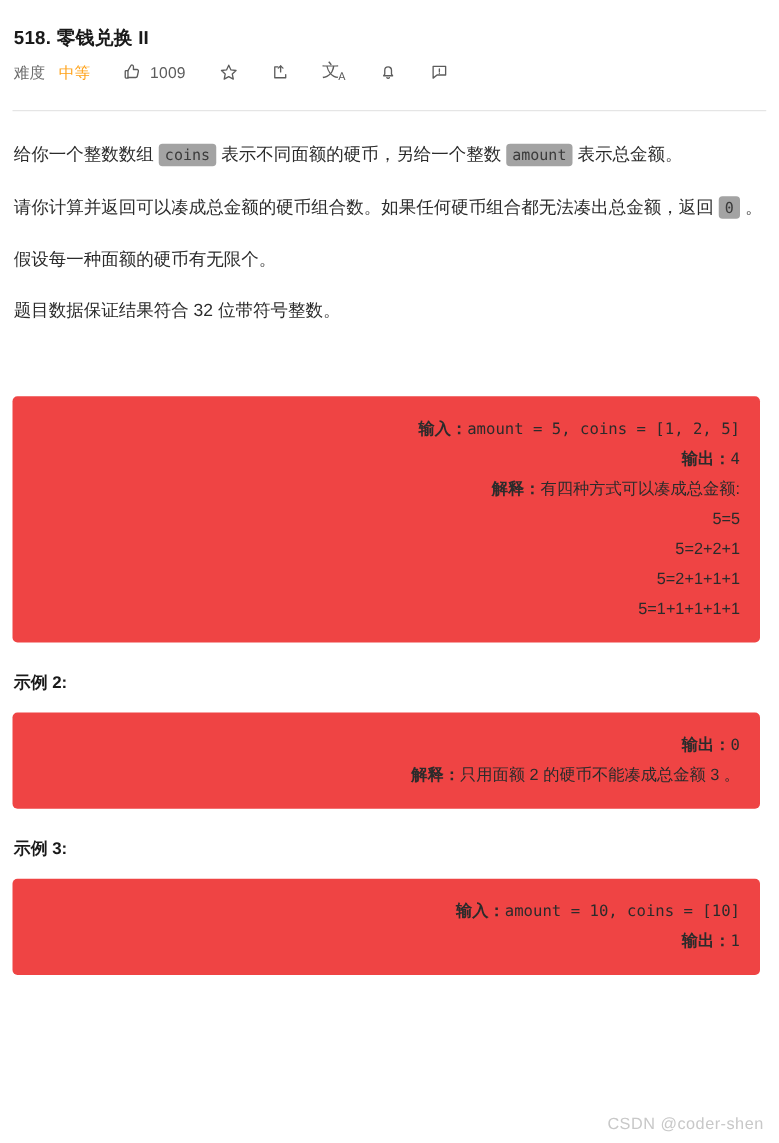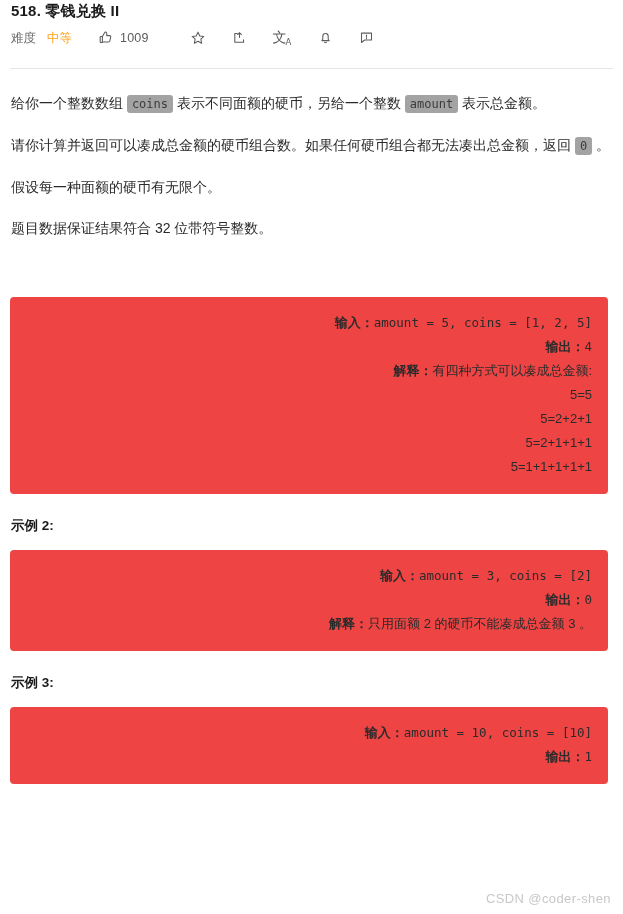--- a/index.html
+++ b/index.html
@@ -24,21 +24,21 @@
     padding: 0 10px;
   }
 
   
   .title {
     font-size: 15px;
     font-weight: bold;
     color: #1a1a1a;
     line-height: 1.4;
     margin: 0;
-    padding: 0 0 0 1px;
+    padding: 20px 0 0 1px;
     letter-spacing: .2px;
   }
   .meta-row {
     display: flex;
     align-items: flex-start;
     height: 30px;
     margin-top: 9px;
     padding-left: 1px;
     font-size: 12.5px;
   }
@@ -51,21 +51,21 @@
     font-size: 12.5px;
   }
   .icon-btn {
     display: inline-flex;
     align-items: center;
     justify-content: center;
     color: #5c5c5c;
     margin-right: 26px;
     cursor: pointer;
   }
-  .icon-btn.like { margin-right: 41px; }
+  .icon-btn.like { margin-right: 26px; }
   .icon-btn svg { display: block; }
   .like-count {
     font-size: 12.5px;
     color: #5c5c5c;
     margin-left: 7px;
     letter-spacing: .2px;
   }
   .translate-glyph {
     font-family: "DejaVu Sans", sans-serif;
     font-size: 14px;
@@ -255,21 +255,20 @@
       <div class="eq-line">5=5</div>
       <div class="eq-line">5=2+2+1</div>
       <div class="eq-line">5=2+1+1+1</div>
       <div class="eq-line">5=1+1+1+1+1</div>
     </div>
 
     <div class="spacer-md"></div>
 
     <h3 class="example-heading">示例 2:</h3>
     <div class="codeblock">
-      <div class="code-line"><span class="lbl">输入：</span><span>amount = 3, coins = [2]</span></div>
       <div class="code-line"><span class="lbl">输出：</span><span>0</span></div>
       <div class="code-line"><span class="lbl">解释：</span><span class="cn">只用面额 2 的硬币不能凑成总金额 3 。</span></div>
     </div>
 
     <div class="spacer-md"></div>
 
     <h3 class="example-heading">示例 3:</h3>
     <div class="codeblock">
       <div class="code-line"><span class="lbl">输入：</span><span>amount = 10, coins = [10]</span></div>
       <div class="code-line"><span class="lbl">输出：</span><span>1</span></div>

